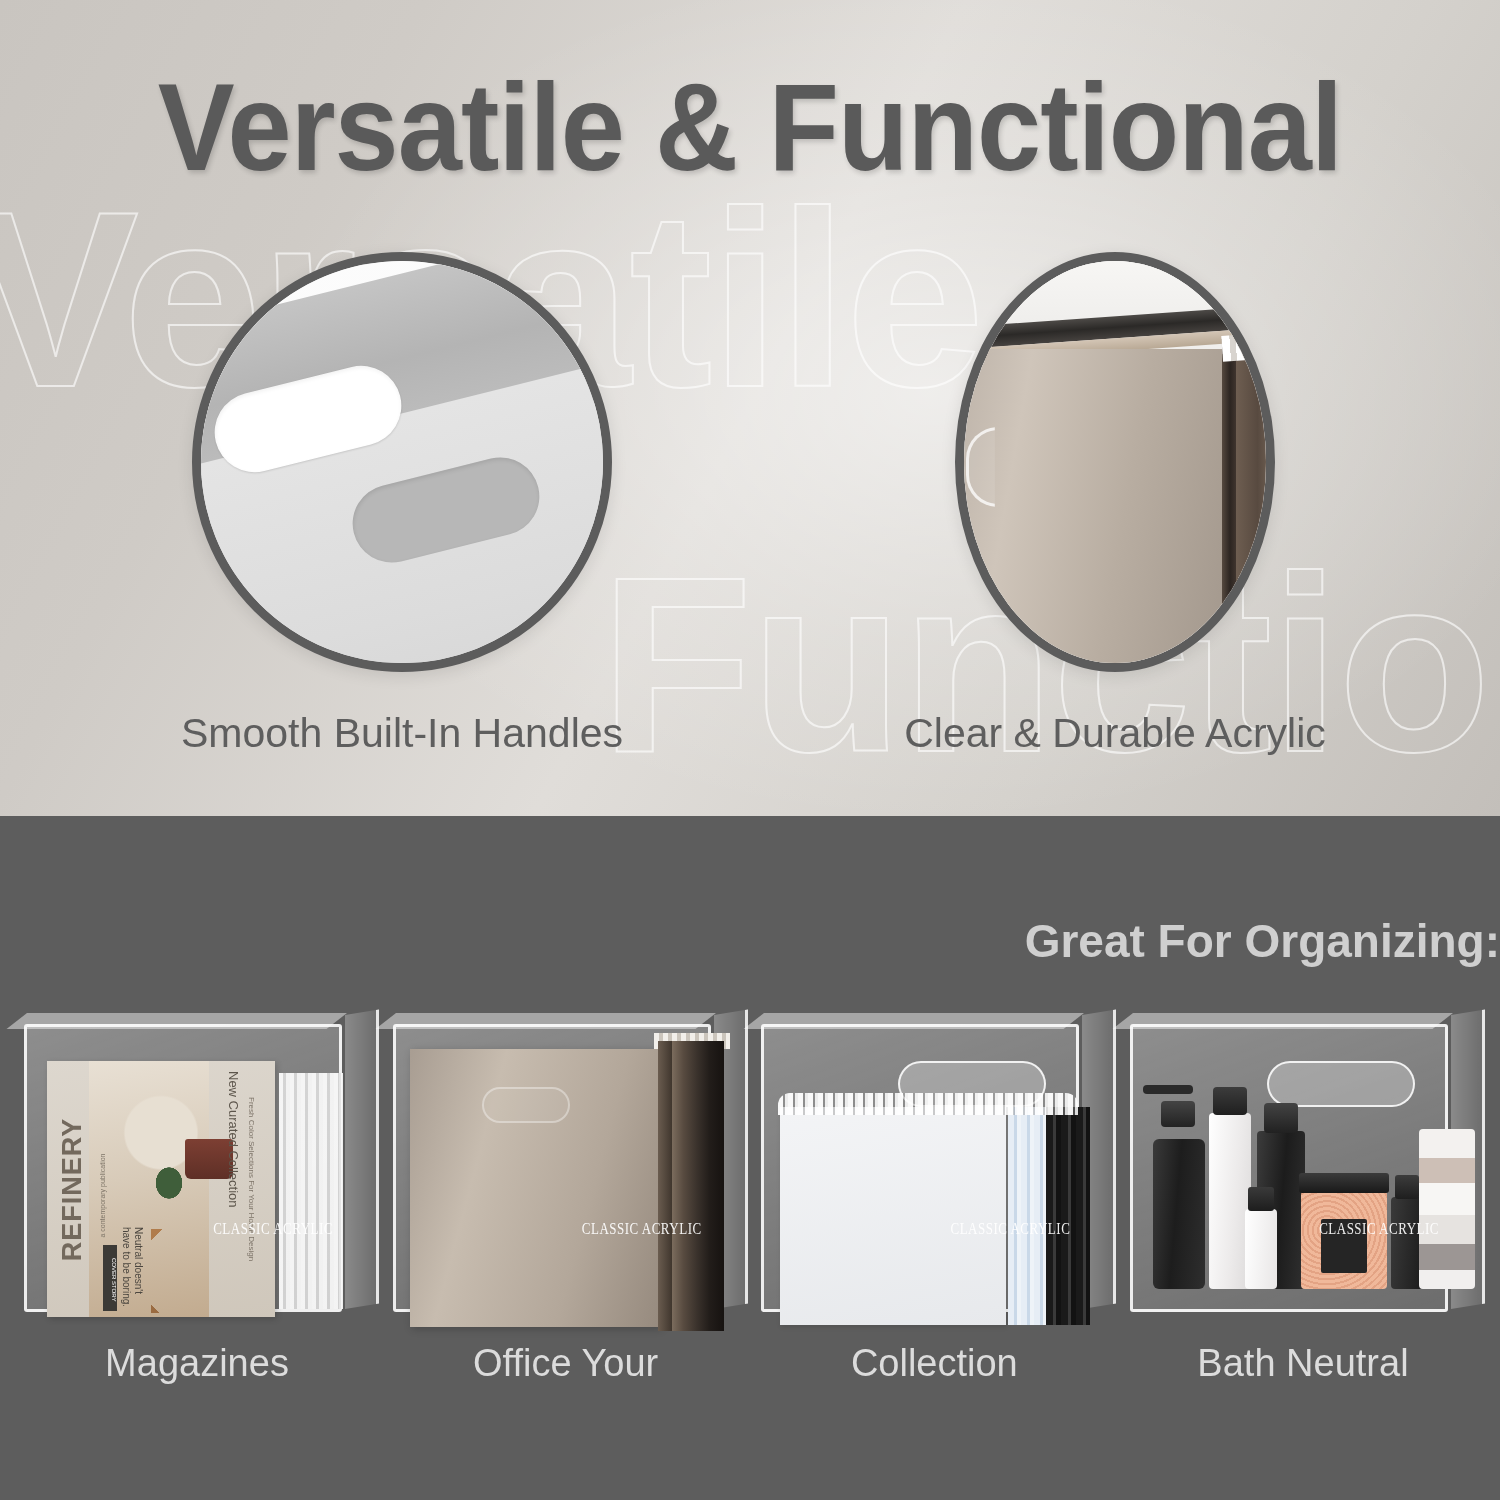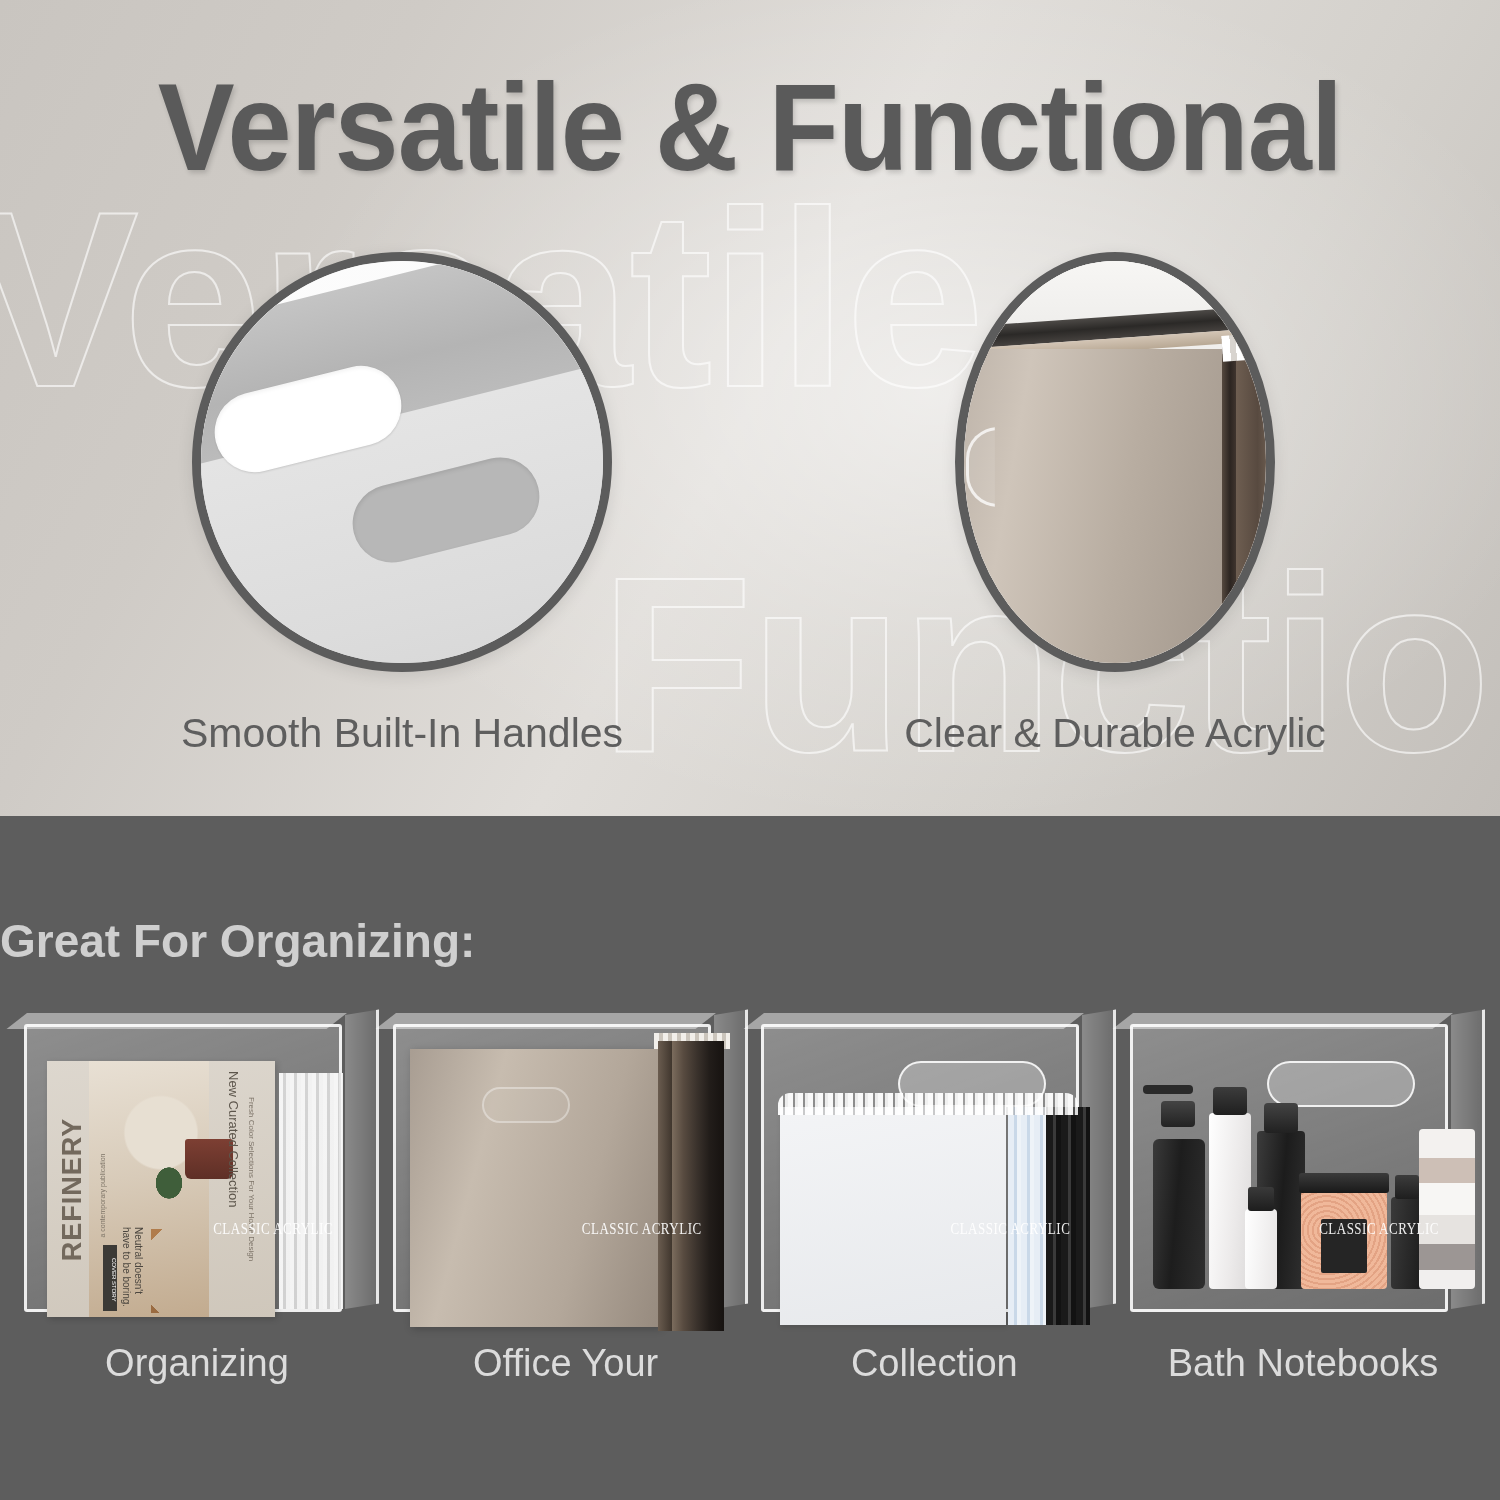--- a/index.html
+++ b/index.html
@@ -147,21 +147,21 @@
     transform:rotate(-4deg);
   }
   #feat-acrylic .cap{ top:458px; }
 
   
   .bottom-panel{
     position:absolute; left:0; top:816px; width:1500px; height:684px;
     background:#5d5d5d;
   }
   .bottom-title{
-    position:absolute; left:0; top:98px; width:1500px; text-align:left;
+    position:absolute; left:0; top:98px; width:1500px; text-align:right;
     font-size:46px; color:#cfcfcf;
   }
 
   .uses{
     position:absolute; left:0; top:190px; width:1500px; height:420px;
     display:flex; justify-content:space-between; padding:0 18px;
   }
   .use{ width:358px; position:relative; }
   .use .bin{
     position:relative; width:100%; height:318px; margin:0 auto;
@@ -478,21 +478,21 @@
                 <div class="l1">New Curated Collection</div>
                 <div class="l2">Fresh Color Selections For
 Your Home Design</div>
               </div>
             </div>
 
             <div class="mag-stack"></div>
             <div class="brand">CLASSIC ACRYLIC</div>
           </div>
         </div>
-        <div class="lbl">Organizing</div>
+        <div class="lbl">Magazines</div>
       </div>
 
       <div class="use">
         <div class="bin">
           <div class="bin-box">
             <div class="bin-top"></div>
             <div class="bin-side"></div>
 
             <div class="of-body">
               <div class="of-handle"></div>
@@ -533,18 +533,18 @@
             <div class="bp bp-pump"></div>
             <div class="bp bp-white1"></div>
             <div class="bp bp-black2"></div>
             <div class="bp bp-white2"></div>
             <div class="bp bp-jar"></div>
             <div class="bp bp-black3"></div>
             <div class="bp bp-stack"></div>
             <div class="brand">CLASSIC ACRYLIC</div>
           </div>
         </div>
-        <div class="lbl">Bath Notebooks</div>
+        <div class="lbl">Bath Neutral</div>
       </div>
 
     </div>
   </section>
 </div>
 
 </body></html>

